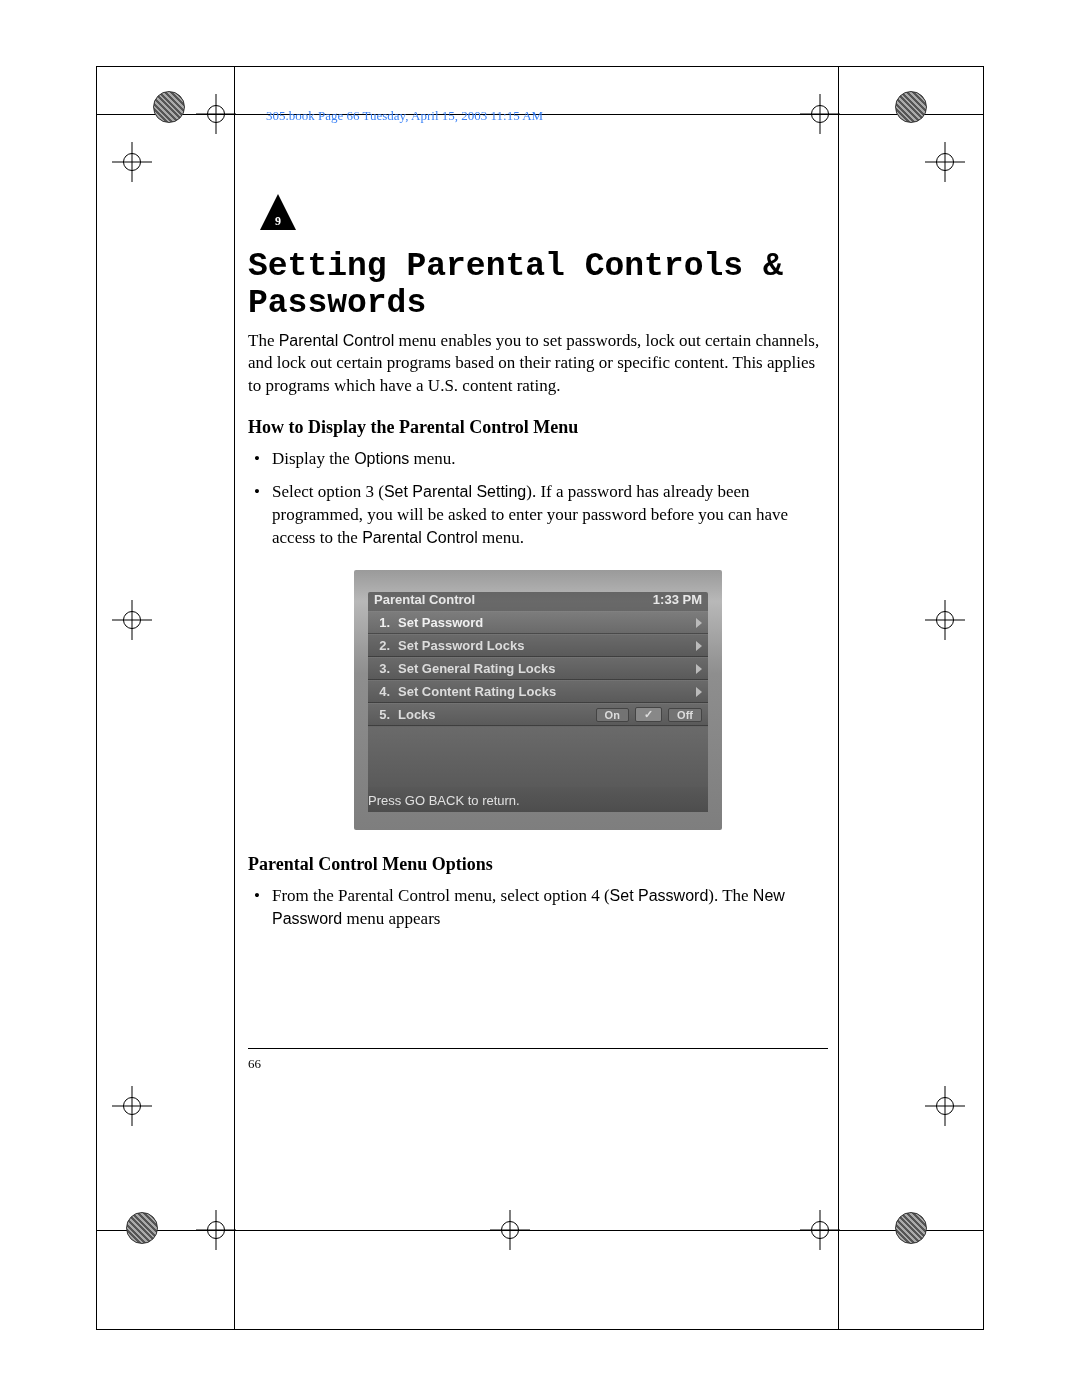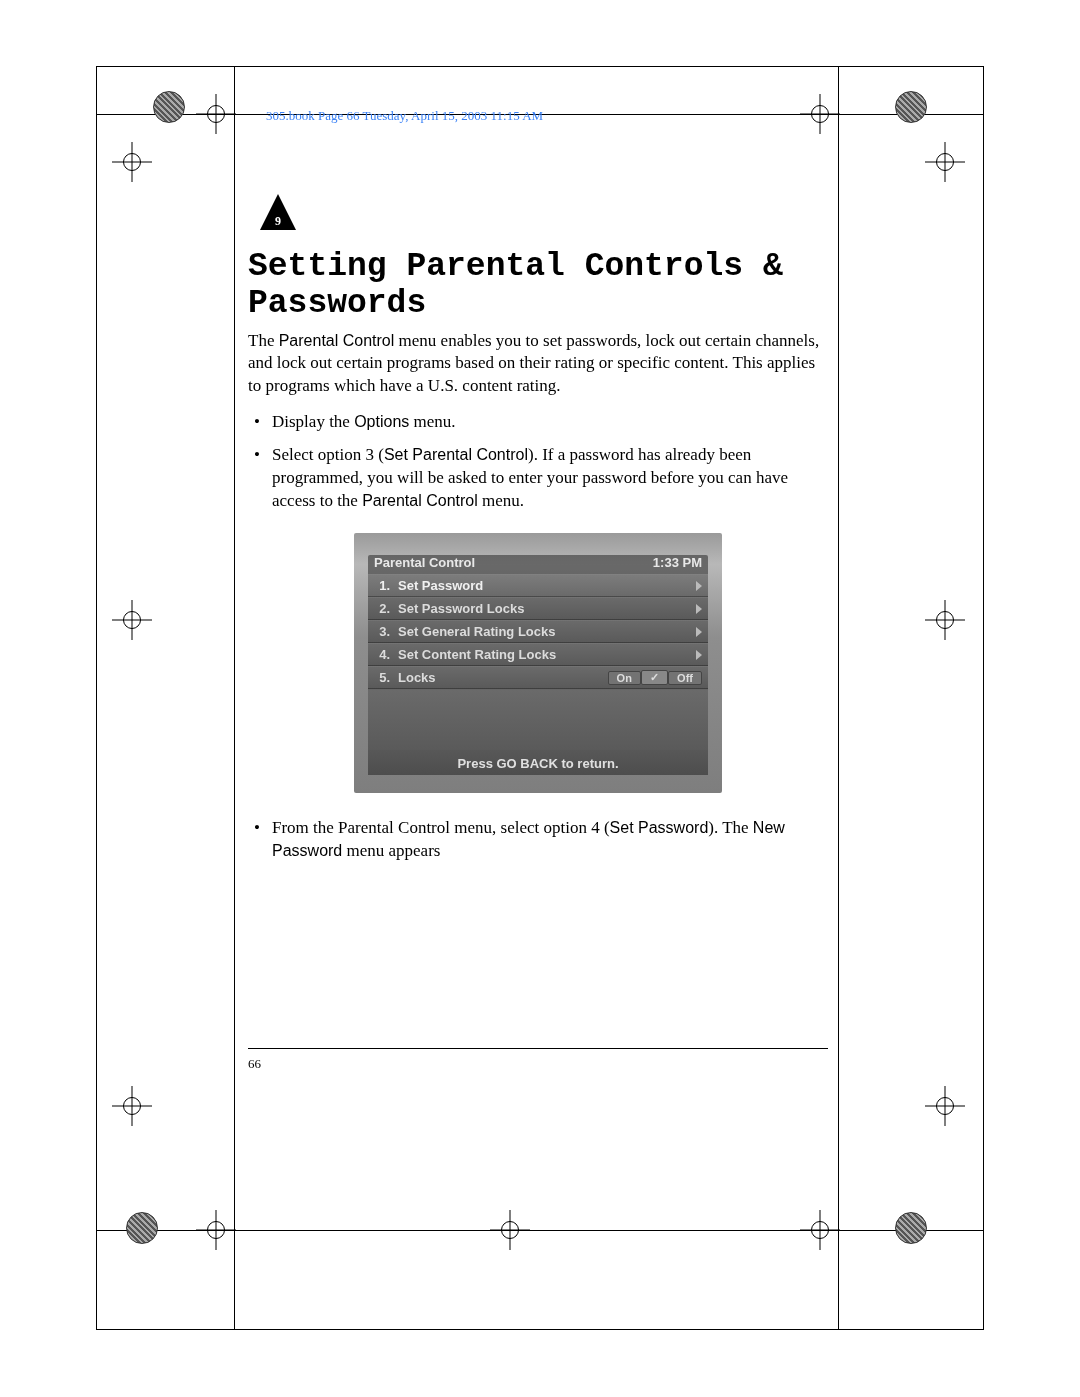--- a/index.html
+++ b/index.html
@@ -104,37 +104,37 @@
     display: flex; align-items: center;
     background: linear-gradient(180deg, #6a6a6a, #5a5a5a);
     border-top: 1px solid rgba(255,255,255,0.15);
     border-bottom: 1px solid rgba(0,0,0,0.4);
     color: #dcdcdc; font-weight: bold; font-size: 13px;
     padding: 3px 6px; gap: 8px;
   }
   .osd-row.hl { background: linear-gradient(180deg, #7c7c7c, #6a6a6a); color: #f0f0f0; }
   .osd-num { width: 16px; text-align: right; }
   .osd-label { flex: 1; }
-  .osd-onoff { display:flex; align-items:center; }
+  .osd-onoff { display:flex; gap:6px; align-items:center; }
   .osd-btn {
     border: 1px solid #444; background: #737373; color:#ddd;
     font-size: 11px; padding: 0 8px; border-radius: 2px;
     text-align:center;
   }
   .osd-arrow {
     width: 0; height: 0; border-top: 5px solid transparent;
     border-bottom: 5px solid transparent; border-left: 6px solid #bbb;
     margin-left: 4px;
   }
   .osd-blank {
     flex: 1; background: linear-gradient(180deg,#6a6a6a,#5a5a5a);
     border-top: 1px solid rgba(255,255,255,0.08);
   }
   .osd-footer {
-    text-align: center; color:#e0e0e0; font-weight:bold; font-size:13px;
+    color:#e0e0e0; font-weight:normal; font-size:13px;
     padding: 6px 0 4px 0;
     background: linear-gradient(180deg,#585858,#4d4d4d);
   }
 
   .footer-rule {
     position: absolute; left: 248px; top: 1048px; width: 580px; height: 1px;
     background: #000;
   }
   .page-num {
     position: absolute; left: 248px; top: 1056px;
@@ -199,27 +199,28 @@
   </svg>
 </div>
 
 <div class="content">
   <h1 class="section-title">Setting Parental Controls &amp; Passwords</h1>
 
   <p class="body">
     <span> The </span><span class="ui-term">Parental Control</span><span> menu enables you to set passwords, lock out certain channels, and lock out certain programs based on their rating or specific content. This applies to programs which have a U.S. content rating.</span>
   </p>
 
+  <h2 class="subhead">How to Display the Parental Control Menu</h2>
 
   <ul class="bullets">
     <li>
       <span>Display the </span><span class="ui-term">Options</span><span> menu.</span>
     </li>
     <li>
-      <span>Select option 3 (</span><span class="ui-term">Set Parental Control</span><span>). If a password has already been programmed, you will be asked to enter your password before you can have access to the </span><span class="ui-term">Parental Control</span><span> menu.</span>
+      <span>Select option 3 (</span><span class="ui-term">Set Parental Setting</span><span>). If a password has already been programmed, you will be asked to enter your password before you can have access to the </span><span class="ui-term">Parental Control</span><span> menu.</span>
     </li>
   </ul>
 
   <div class="screenshot">
     <div class="osd-title">
       <span>Parental Control</span>
       <span>1:33 PM</span>
     </div>
     <div class="osd-row hl">
       <span class="osd-num">1.</span>
@@ -247,20 +248,21 @@
       <span class="osd-onoff">
         <span class="osd-btn">On</span>
         <span class="osd-btn" style="background:#888;">✓</span>
         <span class="osd-btn">Off</span>
       </span>
     </div>
     <div class="osd-blank"></div>
     <div class="osd-footer">Press GO BACK to return.</div>
   </div>
 
+  <h2 class="subhead">Parental Control Menu Options</h2>
 
 
   <ul class="bullets">
     <li>
       <span>From the Parental Control menu, select option 4 (</span><span class="ui-term">Set Password</span><span>). The </span><span class="ui-term">New Password</span><span> menu appears</span>
     </li>
   </ul>
 </div>
 
 <div class="footer-rule"></div>

